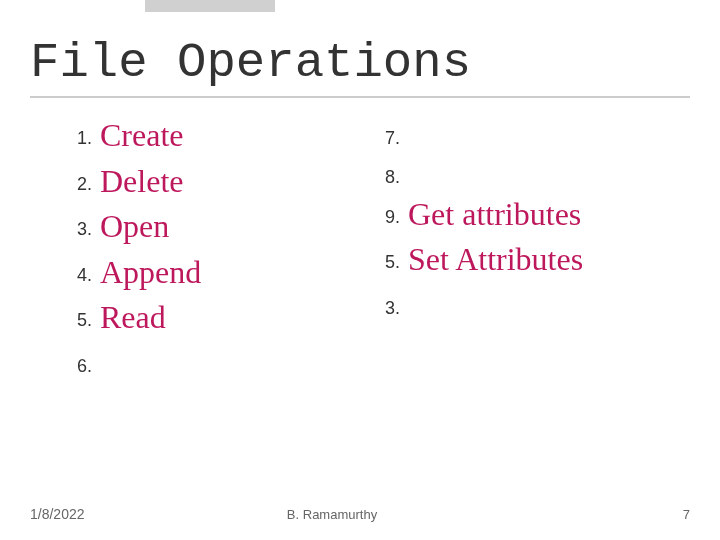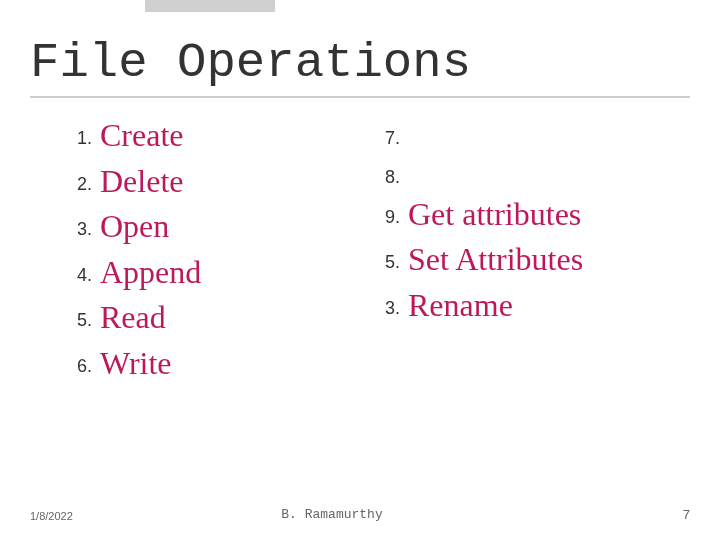--- a/index.html
+++ b/index.html
@@ -81,34 +81,34 @@
   }
   .txt {
     font-family: Georgia, 'Times New Roman', serif;
     font-size: 32px;
     color: #be185d;
   }
   .footer-date {
     position: absolute;
     bottom: 18px;
     left: 30px;
-    font-size: 11px;
+    font-size: 14px;
     color: #666;
     font-family: Verdana, Geneva, sans-serif;
     margin-top: 44px;
   }
   .footer-author {
     position: absolute;
     bottom: 18px;
     left: 0;
     width: 664px;
     text-align: center;
     font-size: 13px;
     color: #666;
-    font-family: Liberation Mono, monospace;
+    font-family: Liberation Sans, sans-serif;
   }
   .footer-page {
     position: absolute;
     bottom: 18px;
     right: 30px;
     font-size: 13px;
     color: #666;
     font-family: Verdana, Geneva, sans-serif;
   }
 </style>
@@ -138,21 +138,20 @@
         <div class="li">
           <span class="num">4.</span>
           <span class="txt">Append</span>
         </div>
         <div class="li">
           <span class="num">5.</span>
           <span class="txt">Read</span>
         </div>
         <div class="li">
           <span class="num">6.</span>
-          <span class="txt">Write</span>
         </div>
       </div>
     </div>
 
     <div class="col col-right">
       <div class="ol">
         <div class="li">
           <span class="num">7.</span>
         </div>
         <div class="li">
@@ -161,21 +160,20 @@
         <div class="li">
           <span class="num">9.</span>
           <span class="txt">Get attributes</span>
         </div>
         <div class="li">
           <span class="num">5.</span>
           <span class="txt">Set Attributes</span>
         </div>
         <div class="li">
           <span class="num">3.</span>
-          <span class="txt">Rename</span>
         </div>
       </div>
     </div>
   </div>
 
   <div class="footer-date">1/8/2022</div>
   <div class="footer-author">B. Ramamurthy</div>
   <div class="footer-page">7</div>
 </div>
 

